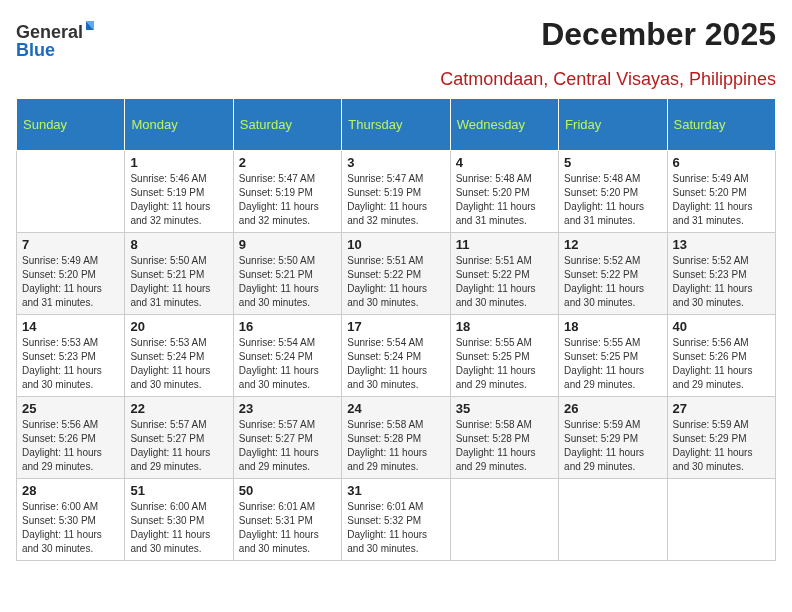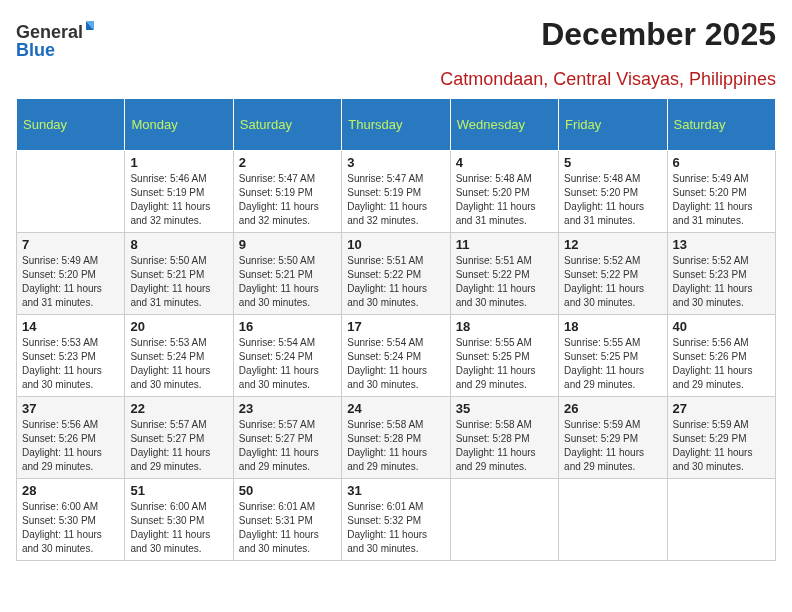--- a/index.html
+++ b/index.html
@@ -200,21 +200,21 @@
           <span class="day-number">18</span>
           <div class="day-info">Sunrise: 5:55 AM<br>Sunset: 5:25 PM<br>Daylight: 11 hours and 29 minutes.</div>
         </td>
         <td>
           <span class="day-number">40</span>
           <div class="day-info">Sunrise: 5:56 AM<br>Sunset: 5:26 PM<br>Daylight: 11 hours and 29 minutes.</div>
         </td>
       </tr>
       <tr>
         <td>
-          <span class="day-number">37</span>
+          <span class="day-number">25</span>
           <div class="day-info">Sunrise: 5:56 AM<br>Sunset: 5:26 PM<br>Daylight: 11 hours and 29 minutes.</div>
         </td>
         <td>
           <span class="day-number">22</span>
           <div class="day-info">Sunrise: 5:57 AM<br>Sunset: 5:27 PM<br>Daylight: 11 hours and 29 minutes.</div>
         </td>
         <td>
           <span class="day-number">23</span>
           <div class="day-info">Sunrise: 5:57 AM<br>Sunset: 5:27 PM<br>Daylight: 11 hours and 29 minutes.</div>
         </td>

